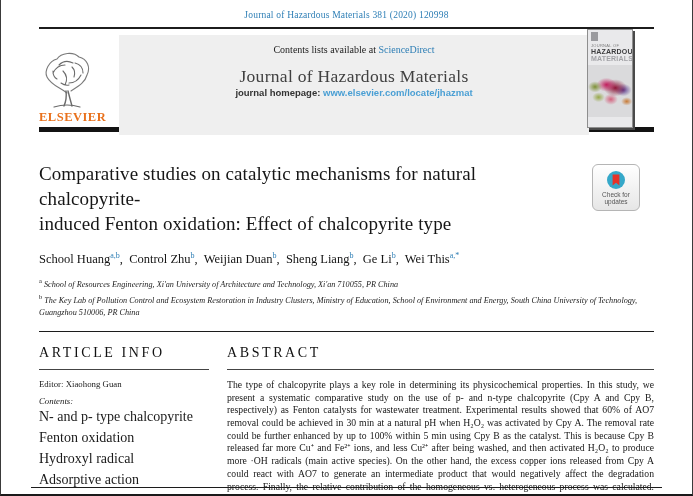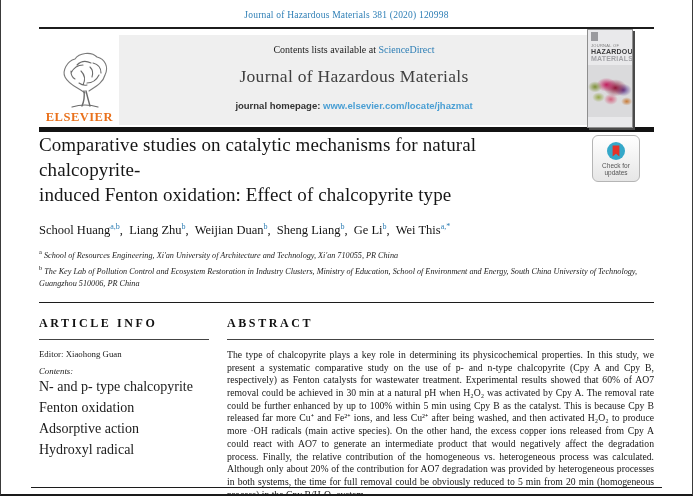--- a/index.html
+++ b/index.html
@@ -18,30 +18,30 @@
   }
   
   .citation{
     padding-top:10px;text-align:center;
     font-size:9.5px;color:#2d7eb5;letter-spacing:.2px;
   }
   .rule-thin{height:1px;background:#1c1c1c;}
   .top-rule{margin-top:7px;height:2px;}
   
   .header-row{position:relative;display:flex;margin-top:6px;height:90px;}
-  .elsevier-block{width:74px;display:flex;flex-direction:column;align-items:flex-end;justify-content:flex-end;}
+  .elsevier-block{width:74px;display:flex;flex-direction:column;align-items:flex-start;justify-content:flex-end;}
   .elsevier-word{font-size:12.5px;font-weight:bold;color:#e9711c;letter-spacing:.5px;margin-top:1px;}
   .banner{
     flex:0 0 auto;width:470px;margin-left:6px;background:#efefef;
-    text-align:center;padding-top:9px;box-sizing:border-box;height:90px;
+    text-align:center;padding-top:9px;box-sizing:border-box;height:100px;
   }
   .contents-line{font-size:10px;color:#222;}
   .contents-line a{color:#2d7eb5;text-decoration:none;}
   .journal-title{font-size:17.5px;color:#404040;margin-top:11px;letter-spacing:.3px;}
-  .homepage-line{font-family:"Liberation Sans",sans-serif;font-size:9.5px;font-weight:bold;color:#333;margin-top:13px;}
+  .homepage-line{font-family:"Liberation Sans",sans-serif;font-size:9.5px;font-weight:bold;color:#333;}
   .homepage-line a{color:#4a9fd4;text-decoration:none;font-weight:bold;}
   .cover{
     position:absolute;right:21px;top:-6px;width:46px;height:99px;
     background:#e9e9eb;border:1px solid #8e8e8e;box-sizing:border-box;
     box-shadow:2px 2px 0 #4a4a4a;overflow:hidden;
   }
   .cover-mark{width:7px;height:9px;background:#9a9a9e;margin:2px 0 0 3px;}
   .cover-kicker{font-family:"Liberation Sans",sans-serif;font-size:4px;color:#7b7b7b;margin:2px 0 0 3px;letter-spacing:.3px;}
   .cover-t1{font-family:"Liberation Sans",sans-serif;font-size:7px;font-weight:bold;color:#3d3d3f;margin:0 0 0 3px;letter-spacing:.2px;}
   .cover-t2{font-family:"Liberation Sans",sans-serif;font-size:7px;font-weight:bold;color:#a2a2a6;margin:0 0 0 3px;letter-spacing:.2px;}
@@ -52,42 +52,42 @@
       radial-gradient(9px 7px at 24% 62%, #97a84a 0%, rgba(151,168,74,0) 70%),
       radial-gradient(14px 10px at 42% 38%, #c21f5e 0%, rgba(194,31,94,0) 70%),
       radial-gradient(16px 12px at 62% 44%, #8e1537 0%, rgba(142,21,55,0) 72%),
       radial-gradient(12px 9px at 80% 48%, #5d3f92 0%, rgba(93,63,146,0) 70%),
       radial-gradient(10px 8px at 52% 66%, #d4637f 0%, rgba(212,99,127,0) 70%),
       radial-gradient(8px 6px at 88% 70%, #c77a36 0%, rgba(199,122,54,0) 70%),
       #dadadc;
   }
   .bar-thick{height:5px;background:#131313;margin-top:2px;}
   
-  .title-row{position:relative;padding-right:78px;}
+  .title-row{position:relative;margin-top:29px;padding-right:78px;}
   .article-title{
     margin:0;font-size:19px;font-weight:normal;line-height:1.32;color:#161616;letter-spacing:.1px;
   }
   .check-badge{
     position:absolute;right:14px;top:3px;width:46px;height:45px;
     border:1px solid #b5b5b5;border-radius:6px;
     background:linear-gradient(#ffffff,#e6e6e6);
     display:flex;flex-direction:column;align-items:center;justify-content:center;
   }
   .badge-text{font-family:"Liberation Sans",sans-serif;font-size:6.5px;color:#555;text-align:center;line-height:1.15;margin-top:1px;}
   
   .authors{margin-top:15px;font-size:12.5px;color:#141414;}
   .authors sup{font-size:8px;color:#2d7eb5;}
   .affiliations{margin-top:9px;font-size:8.2px;font-style:italic;line-height:1.55;color:#222;}
   .affiliations sup{font-size:6.5px;font-style:normal;}
   .mid-rule{margin-top:11px;}
   
   .columns{display:flex;margin-top:13px;}
   .col-left{width:170px;flex:0 0 auto;}
   .col-right{flex:1 1 auto;margin-left:18px;}
-  .section-heading{font-size:12px;font-weight:bold;letter-spacing:2.6px;color:#111;}
+  .section-heading{font-size:14px;font-weight:normal;letter-spacing:2.6px;color:#111;}
   .rule-col{height:1px;background:#444;margin:8px 0 9px;}
   .editor{font-size:8.8px;margin-bottom:7px;}
   .kw-label{font-size:8.8px;font-style:italic;}
   .kw-item{font-size:14px;line-height:1.5;}
   .abstract-text{
     margin:0;font-size:9.7px;line-height:1.31;text-align:justify;color:#161616;
   }
   .bottom-rule{position:absolute;left:30px;right:30px;bottom:6px;}
   .sep{white-space:pre;}
 </style>
@@ -148,21 +148,21 @@
         <span>updates</span>
       </div>
     </div>
   </div>
 
   <div class="authors">
     
   
       <span class="author"><span>School Huang</span><sup>a,b</sup></span><span class="sep">, </span>
     
-      <span class="author"><span>Liang Zhu</span><sup>b</sup></span><span class="sep">, </span>
+      <span class="author"><span>Control Zhu</span><sup>b</sup></span><span class="sep">, </span>
     
       <span class="author"><span>Weijian Duan</span><sup>b</sup></span><span class="sep">, </span>
     
       <span class="author"><span>Sheng Liang</span><sup>b</sup></span><span class="sep">, </span>
     
       <span class="author"><span>Ge Li</span><sup>b</sup></span><span class="sep">, </span>
     
       <span class="author"><span>Wei This</span><sup>a,*</sup></span>
     </div>
 
@@ -180,23 +180,23 @@
       <div class="section-heading">ARTICLE INFO</div>
       <div class="rule-col"></div>
       <div class="editor">Editor: Xiaohong Guan</div>
       <div class="kw-label">Contents:</div>
       <div>
 
           <div class="kw-item">N- and p- type chalcopyrite</div>
 
           <div class="kw-item">Fenton oxidation</div>
 
+          <div class="kw-item">Hydroxyl radical</div>
+
           <div class="kw-item">Adsorptive action</div>
-
-          <div class="kw-item">Hydroxyl radical</div>
         </div>
     </div>
     <div class="col-right">
       <div class="section-heading">ABSTRACT</div>
       <div class="rule-col"></div>
       <p class="abstract-text">The type of chalcopyrite plays a key role in determining its physicochemical properties. In this study, we present a systematic comparative study on the use of p- and n-type chalcopyrite (Cpy A and Cpy B, respectively) as Fenton catalysts for wastewater treatment. Experimental results showed that 60% of AO7 removal could be achieved in 30 min at a natural pH when H₂O₂ was activated by Cpy A. The removal rate could be further enhanced by up to 100% within 5 min using Cpy B as the catalyst. This is because Cpy B released far more Cu⁺ and Fe²⁺ ions, and less Cu²⁺ after being washed, and then activated H₂O₂ to produce more ·OH radicals (main active species). On the other hand, the excess copper ions released from Cpy A could react with AO7 to generate an intermediate product that would negatively affect the degradation process. Finally, the relative contribution of the homogeneous vs. heterogeneous process was calculated. Although only about 20% of the contribution for AO7 degradation was provided by heterogeneous processes in both systems, the time for full removal could be obviously reduced to 5 min from 20 min (homogeneous process) in the Cpy B/H₂O₂ system.</p>
     </div>
   </div>
 
   <div class="rule-thin bottom-rule"></div>

